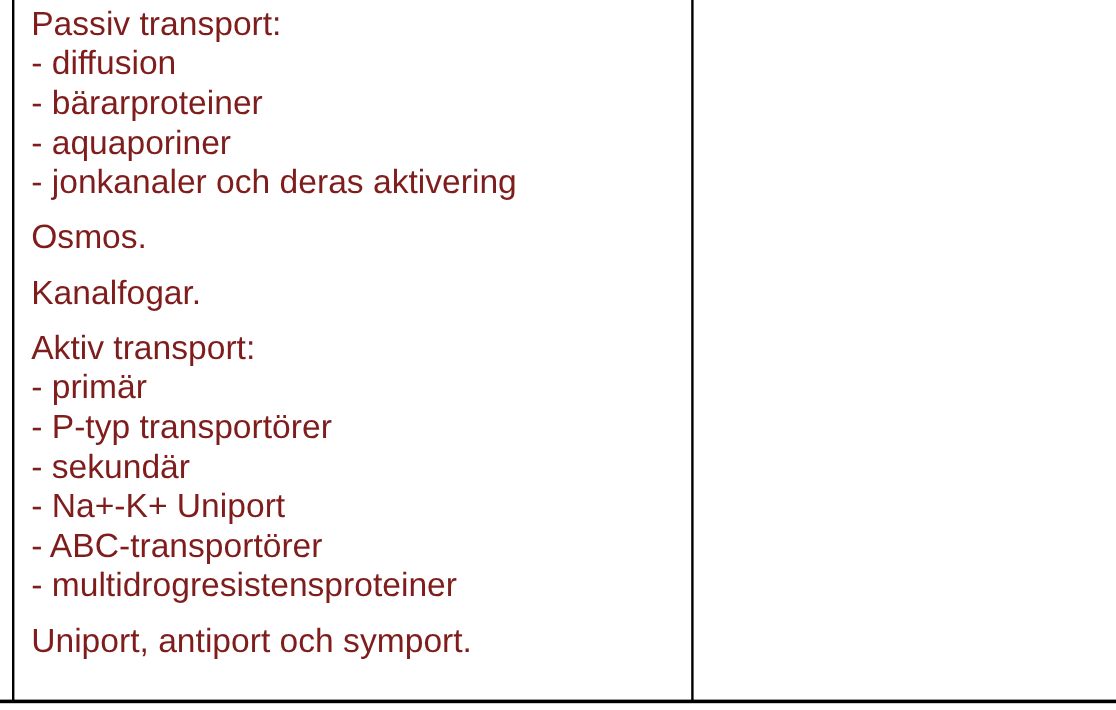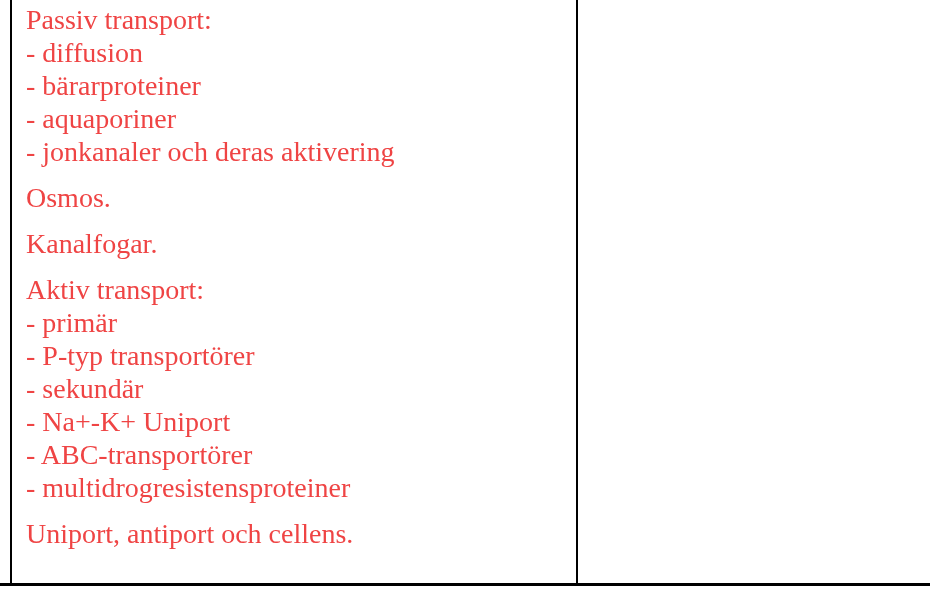--- a/index.html
+++ b/index.html
@@ -8,22 +8,22 @@
     width: 930px;
     height: 592px;
     background: #ffffff;
     overflow: hidden;
   }
   .page {
     position: relative;
     width: 930px;
     height: 592px;
     background: #ffffff;
-    font-family: Liberation Serif, serif;
-    color: #ef4444;
+    font-family: Liberation Sans, sans-serif;
+    color: #7f1d1d;
   }
   .table-row {
     position: absolute;
     left: 10px;
     top: 0;
     right: 0;
     height: 584px;
     display: flex;
     align-items: stretch;
     border-left: 2px solid #000000;
@@ -89,21 +89,21 @@
         <div class="line">Aktiv transport:</div>
         <div class="line">- primär</div>
         <div class="line">- P-typ transportörer</div>
         <div class="line">- sekundär</div>
         <div class="line">- Na+-K+ Uniport</div>
         <div class="line">- ABC-transportörer</div>
         <div class="line">- multidrogresistensproteiner</div>
       </div>
 
       <div class="para">
-        <div class="line">Uniport, antiport och cellens.</div>
+        <div class="line">Uniport, antiport och symport.</div>
       </div>
 
     </div>
 
 
   </div>
 
   <div class="bottom-rule"></div>
 </div>
 

